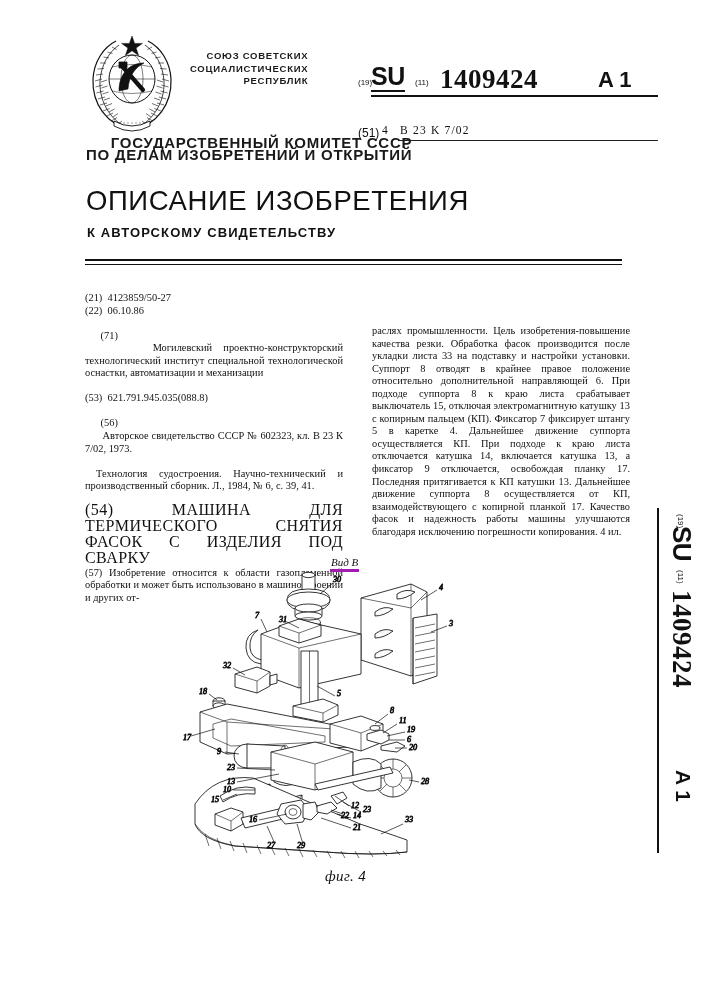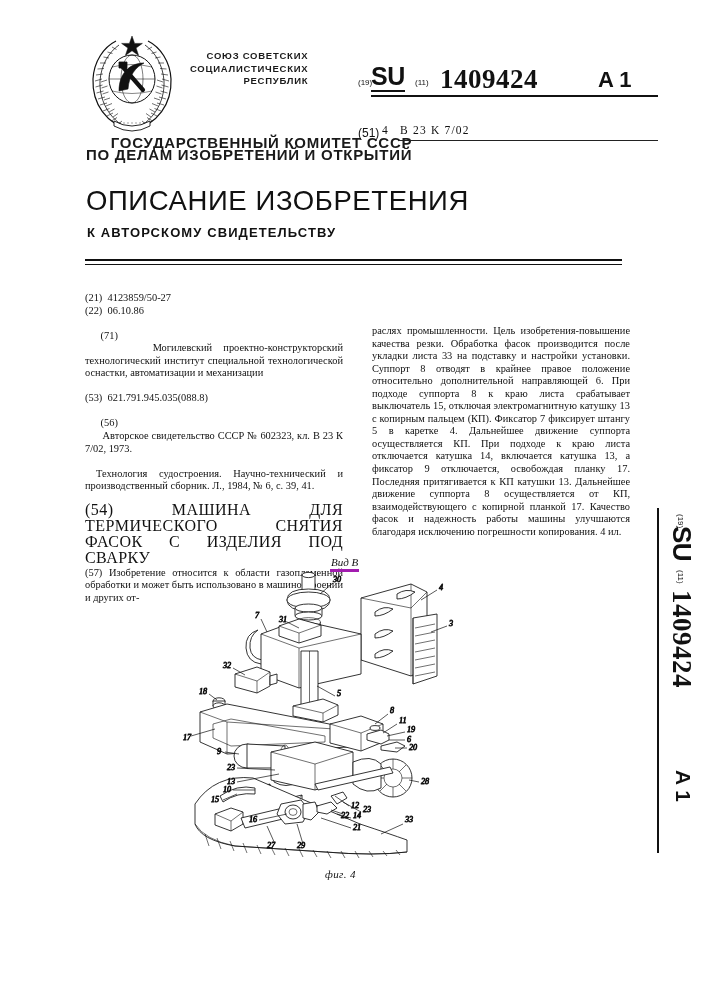--- a/index.html
+++ b/index.html
@@ -278,21 +278,21 @@
     font-style: italic;
     font-size: 11px;
     border-bottom: 3px solid #a21caf;
     padding: 0 1px 1px 1px;
   }
   .fig-caption {
     position: absolute;
     left: 150px; top: 312px;
     font-family: "Liberation Serif", serif;
     font-style: italic;
-    font-size: 11px;
+    font-size: 15px;
     letter-spacing: 0.4px;
   }
   .leader { stroke:#111; stroke-width:0.7; fill:none; }
   .part   { stroke:#111; stroke-width:0.85; fill:#ffffff; }
   .partf  { stroke:#111; stroke-width:0.85; fill:#fbfbfb; }
   .thinl  { stroke:#111; stroke-width:0.6; fill:none; }
   .refnum {
     font-family: "Liberation Serif", serif;
     font-style: italic;
     font-size: 8.2px;

